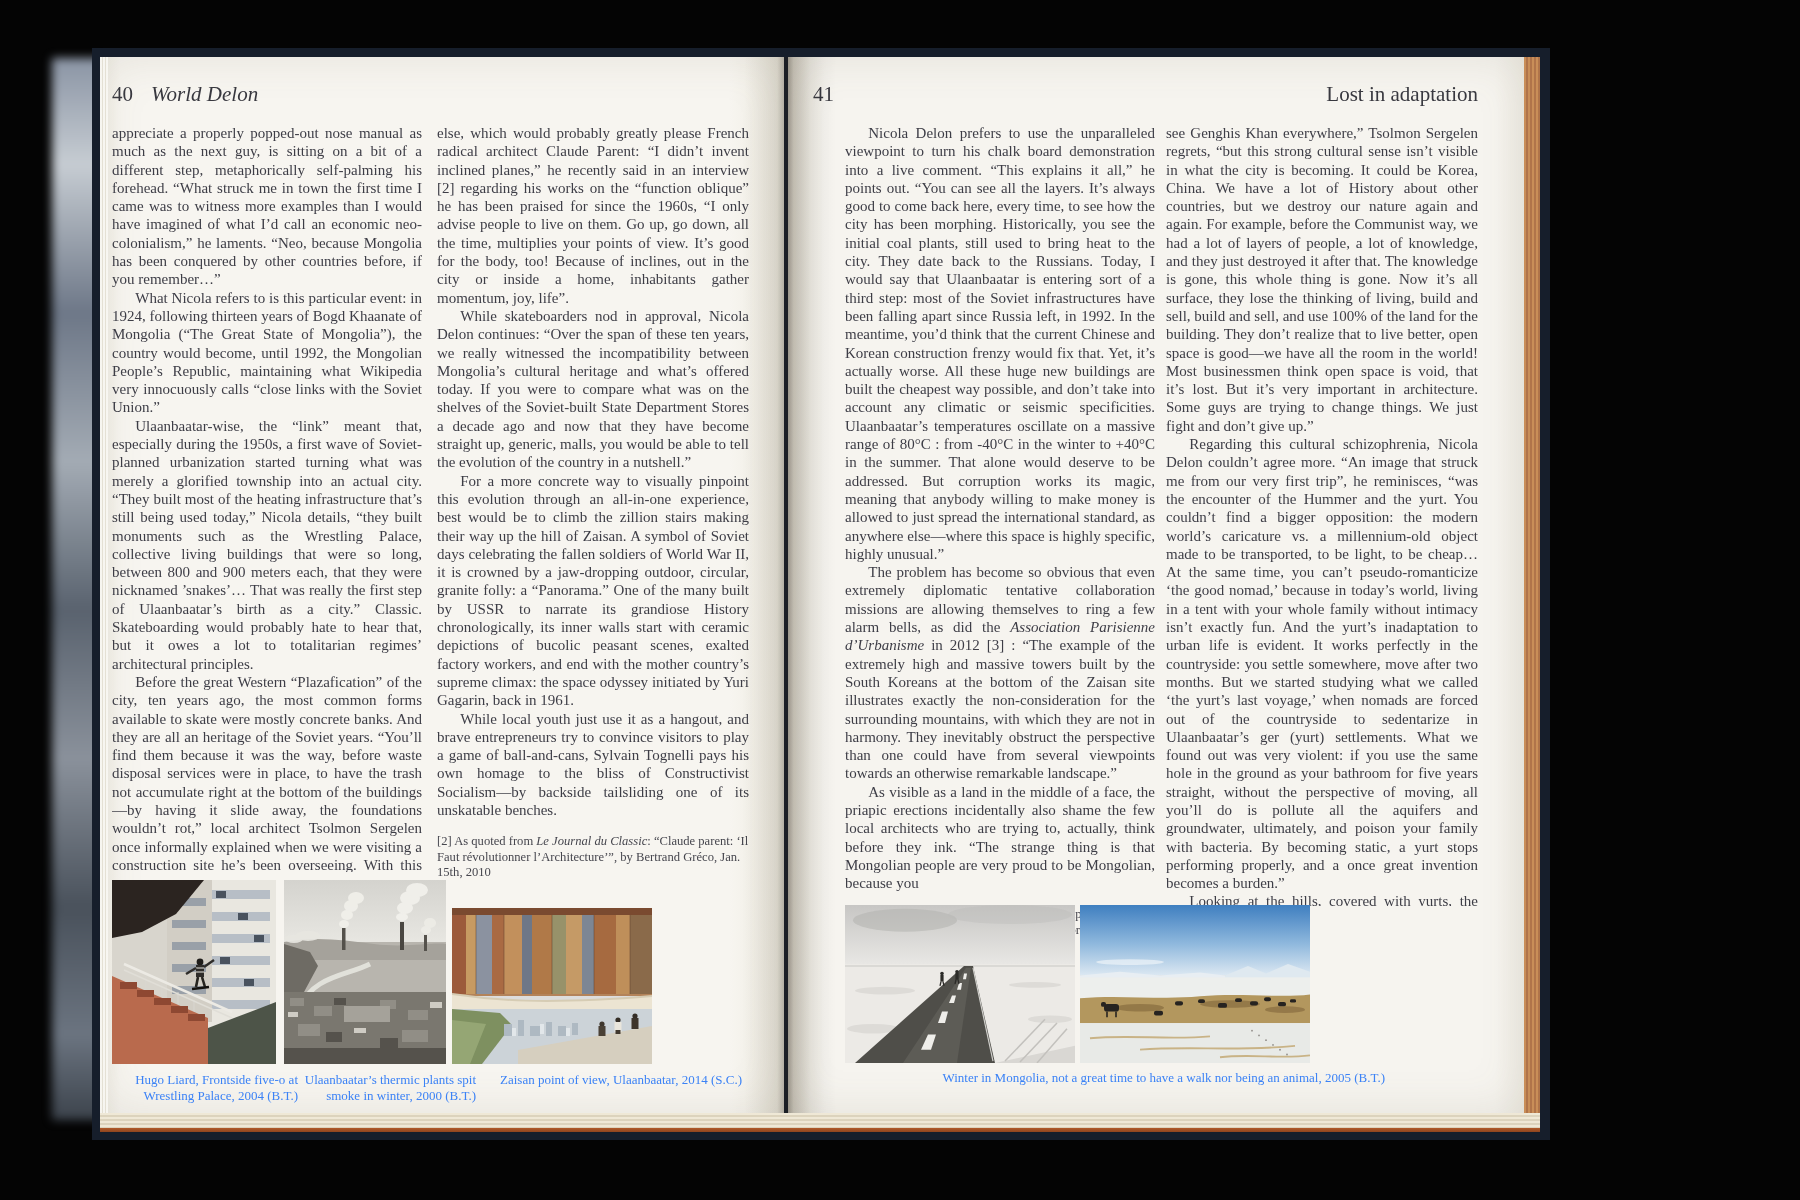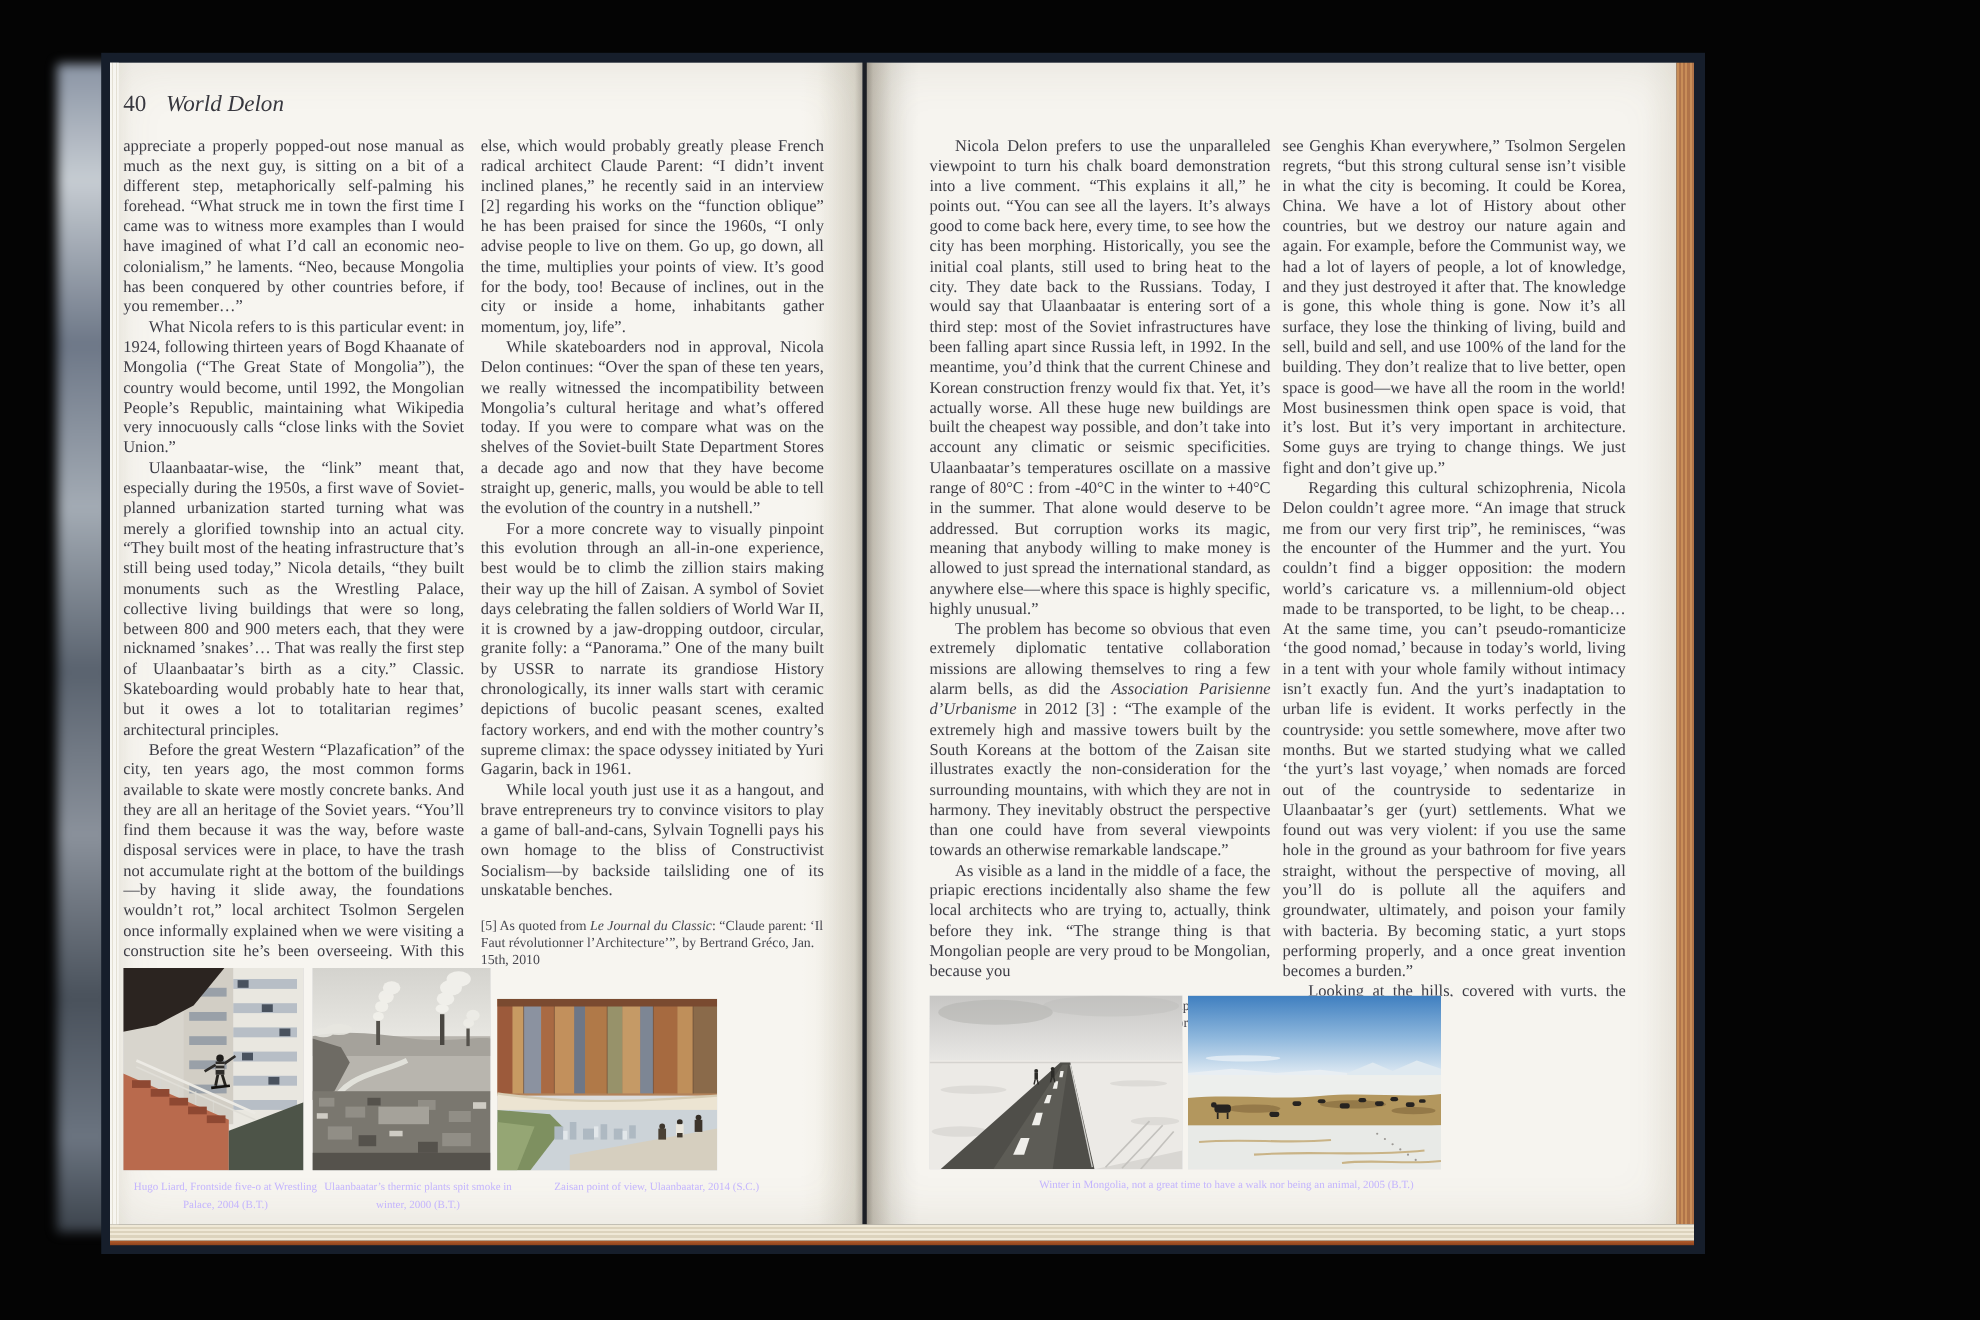--- a/index.html
+++ b/index.html
@@ -47,21 +47,21 @@
   .footnote p{font-size:12.6px;line-height:15.5px;text-align:left;color:#46464e;}
 
   .photo{margin:0;overflow:hidden;background:#ddd;}
   .photo svg{display:block;width:100%;height:100%;}
   #ph1{left:112px;top:880px;width:164px;height:184px;}
   #ph2{left:284px;top:880px;width:162px;height:184px;}
   #ph3{left:452px;top:908px;width:200px;height:156px;}
   #ph4{left:845px;top:905px;width:230px;height:158px;}
   #ph5{left:1080px;top:905px;width:230px;height:158px;}
 
-  .caption{margin:0;font-size:10px;line-height:15.8px;color:#c4b5fd;text-align:center;}
+  .caption{margin:0;font-size:13px;line-height:15.8px;color:#3b82f6;text-align:right;}
   #cap1{left:112px;top:1072px;width:186px;}
   #cap2{left:284px;top:1072px;width:192px;}
   #cap3{left:452px;top:1072px;width:290px;}
   #cap4{left:845px;top:1070px;width:540px;}
 </style>
 </head>
 <body>
 
 <div class="stage">
 
@@ -70,37 +70,41 @@
   <div class="abs paper paper-left"></div>
   <div class="abs paper paper-right"></div>
   <div class="abs left-fore-edge"></div>
   <div class="abs right-fore-edge"></div>
   <div class="abs page-stack"></div>
   <div class="abs edge-line"></div>
 
   <header id="lp-header" class="abs pghead">
     <span class="pagenum">40</span>
     <span class="runtitle it">World Delon</span>
+  </header>
+  <header id="rp-header" class="abs pghead">
+    <span class="pagenum">41</span>
+    <span class="runtitle">Lost in adaptation</span>
   </header>
 
   <div id="lp-col1" class="abs col">
       <p><span>appreciate a properly popped-out nose manual as much as the next guy, is sitting on a bit of a different step, metaphorically self-palming his forehead. “What struck me in town the first time I came was to witness more examples than I would have imagined of what I’d call an economic neo-colonialism,” he laments. “Neo, because Mongolia has been conquered by other countries before, if you remember…”</span></p>
       <p class="ind"><span>What Nicola refers to is this particular event: in 1924, following thirteen years of Bogd Khaanate of Mongolia (“The Great State of Mongolia”), the country would become, until 1992, the Mongolian People’s Republic, maintaining what Wikipedia very innocuously calls “close links with the Soviet Union.”</span></p>
       <p class="ind"><span>Ulaanbaatar-wise, the “link” meant that, especially during the 1950s, a first wave of Soviet-planned urbanization started turning what was merely a glorified township into an actual city. “They built most of the heating infrastructure that’s still being used today,” Nicola details, “they built monuments such as the Wrestling Palace, collective living buildings that were so long, between 800 and 900 meters each, that they were nicknamed ’snakes’… That was really the first step of Ulaanbaatar’s birth as a city.” Classic. Skateboarding would probably hate to hear that, but it owes a lot to totalitarian regimes’ architectural principles.</span></p>
       <p class="ind"><span>Before the great Western “Plazafication” of the city, ten years ago, the most common forms available to skate were mostly concrete banks. And they are all an heritage of the Soviet years. “You’ll find them because it was the way, before waste disposal services were in place, to have the trash not accumulate right at the bottom of the buildings—by having it slide away, the foundations wouldn’t rot,” local architect Tsolmon Sergelen once informally explained when we were visiting a construction site he’s been overseeing. With this </span><i>décor</i><span> in place, all the UB slopes needed was a bunch of skateboarders to hack them and turn them into something</span></p>
     </div>
   <div id="lp-col2" class="abs col">
     <div>
         <p><span>else, which would probably greatly please French radical architect Claude Parent: “I didn’t invent inclined planes,” he recently said in an interview [2] regarding his works on the “function oblique” he has been praised for since the 1960s, “I only advise people to live on them. Go up, go down, all the time, multiplies your points of view. It’s good for the body, too! Because of inclines, out in the city or inside a home, inhabitants gather momentum, joy, life”.</span></p>
         <p class="ind"><span>While skateboarders nod in approval, Nicola Delon continues: “Over the span of these ten years, we really witnessed the incompatibility between Mongolia’s cultural heritage and what’s offered today. If you were to compare what was on the shelves of the Soviet-built State Department Stores a decade ago and now that they have become straight up, generic, malls, you would be able to tell the evolution of the country in a nutshell.”</span></p>
         <p class="ind"><span>For a more concrete way to visually pinpoint this evolution through an all-in-one experience, best would be to climb the zillion stairs making their way up the hill of Zaisan. A symbol of Soviet days celebrating the fallen soldiers of World War II, it is crowned by a jaw-dropping outdoor, circular, granite folly: a “Panorama.” One of the many built by USSR to narrate its grandiose History chronologically, its inner walls start with ceramic depictions of bucolic peasant scenes, exalted factory workers, and end with the mother country’s supreme climax: the space odyssey initiated by Yuri Gagarin, back in 1961.</span></p>
         <p class="ind"><span>While local youth just use it as a hangout, and brave entrepreneurs try to convince visitors to play a game of ball-and-cans, Sylvain Tognelli pays his own homage to the bliss of Constructivist Socialism—by backside tailsliding one of its unskatable benches.</span></p>
       </div>
     <div class="footnote">
-        <p><span>[5] As quoted from </span><i>Le Journal du Classic</i><span>: “Claude parent: ‘Il Faut révolutionner l’Architecture’”, by Bertrand Gréco, Jan. 15th, 2010</span></p>
+        <p><span>[2] As quoted from </span><i>Le Journal du Classic</i><span>: “Claude parent: ‘Il Faut révolutionner l’Architecture’”, by Bertrand Gréco, Jan. 15th, 2010</span></p>
       </div>
   </div>
   <div id="rp-col1" class="abs col">
     <div>
         <p class="ind"><span>Nicola Delon prefers to use the unparalleled viewpoint to turn his chalk board demonstration into a live comment. “This explains it all,” he points out. “You can see all the layers. It’s always good to come back here, every time, to see how the city has been morphing. Historically, you see the initial coal plants, still used to bring heat to the city. They date back to the Russians. Today, I would say that Ulaanbaatar is entering sort of a third step: most of the Soviet infrastructures have been falling apart since Russia left, in 1992. In the meantime, you’d think that the current Chinese and Korean construction frenzy would fix that. Yet, it’s actually worse. All these huge new buildings are built the cheapest way possible, and don’t take into account any climatic or seismic specificities. Ulaanbaatar’s temperatures oscillate on a massive range of 80°C : from -40°C in the winter to +40°C in the summer. That alone would deserve to be addressed. But corruption works its magic, meaning that anybody willing to make money is allowed to just spread the international standard, as anywhere else—where this space is highly specific, highly unusual.”</span></p>
         <p class="ind"><span>The problem has become so obvious that even extremely diplomatic tentative collaboration missions are allowing themselves to ring a few alarm bells, as did the </span><i>Association Parisienne d’Urbanisme</i><span> in 2012 [3] : “The example of the extremely high and massive towers built by the South Koreans at the bottom of the Zaisan site illustrates exactly the non-consideration for the surrounding mountains, with which they are not in harmony. They inevitably obstruct the perspective than one could have from several viewpoints towards an otherwise remarkable landscape.”</span></p>
         <p class="ind"><span>As visible as a land in the middle of a face, the priapic erections incidentally also shame the few local architects who are trying to, actually, think before they ink. “The strange thing is that Mongolian people are very proud to be Mongolian, because you</span></p>
       </div>
     <div class="footnote">
         <p><span>[3] As quoted from APUR: “Ulaan Baatar, Capitale de la Mongolie, Rapport de mission 27 au 31 octobre 2012”</span></p>

